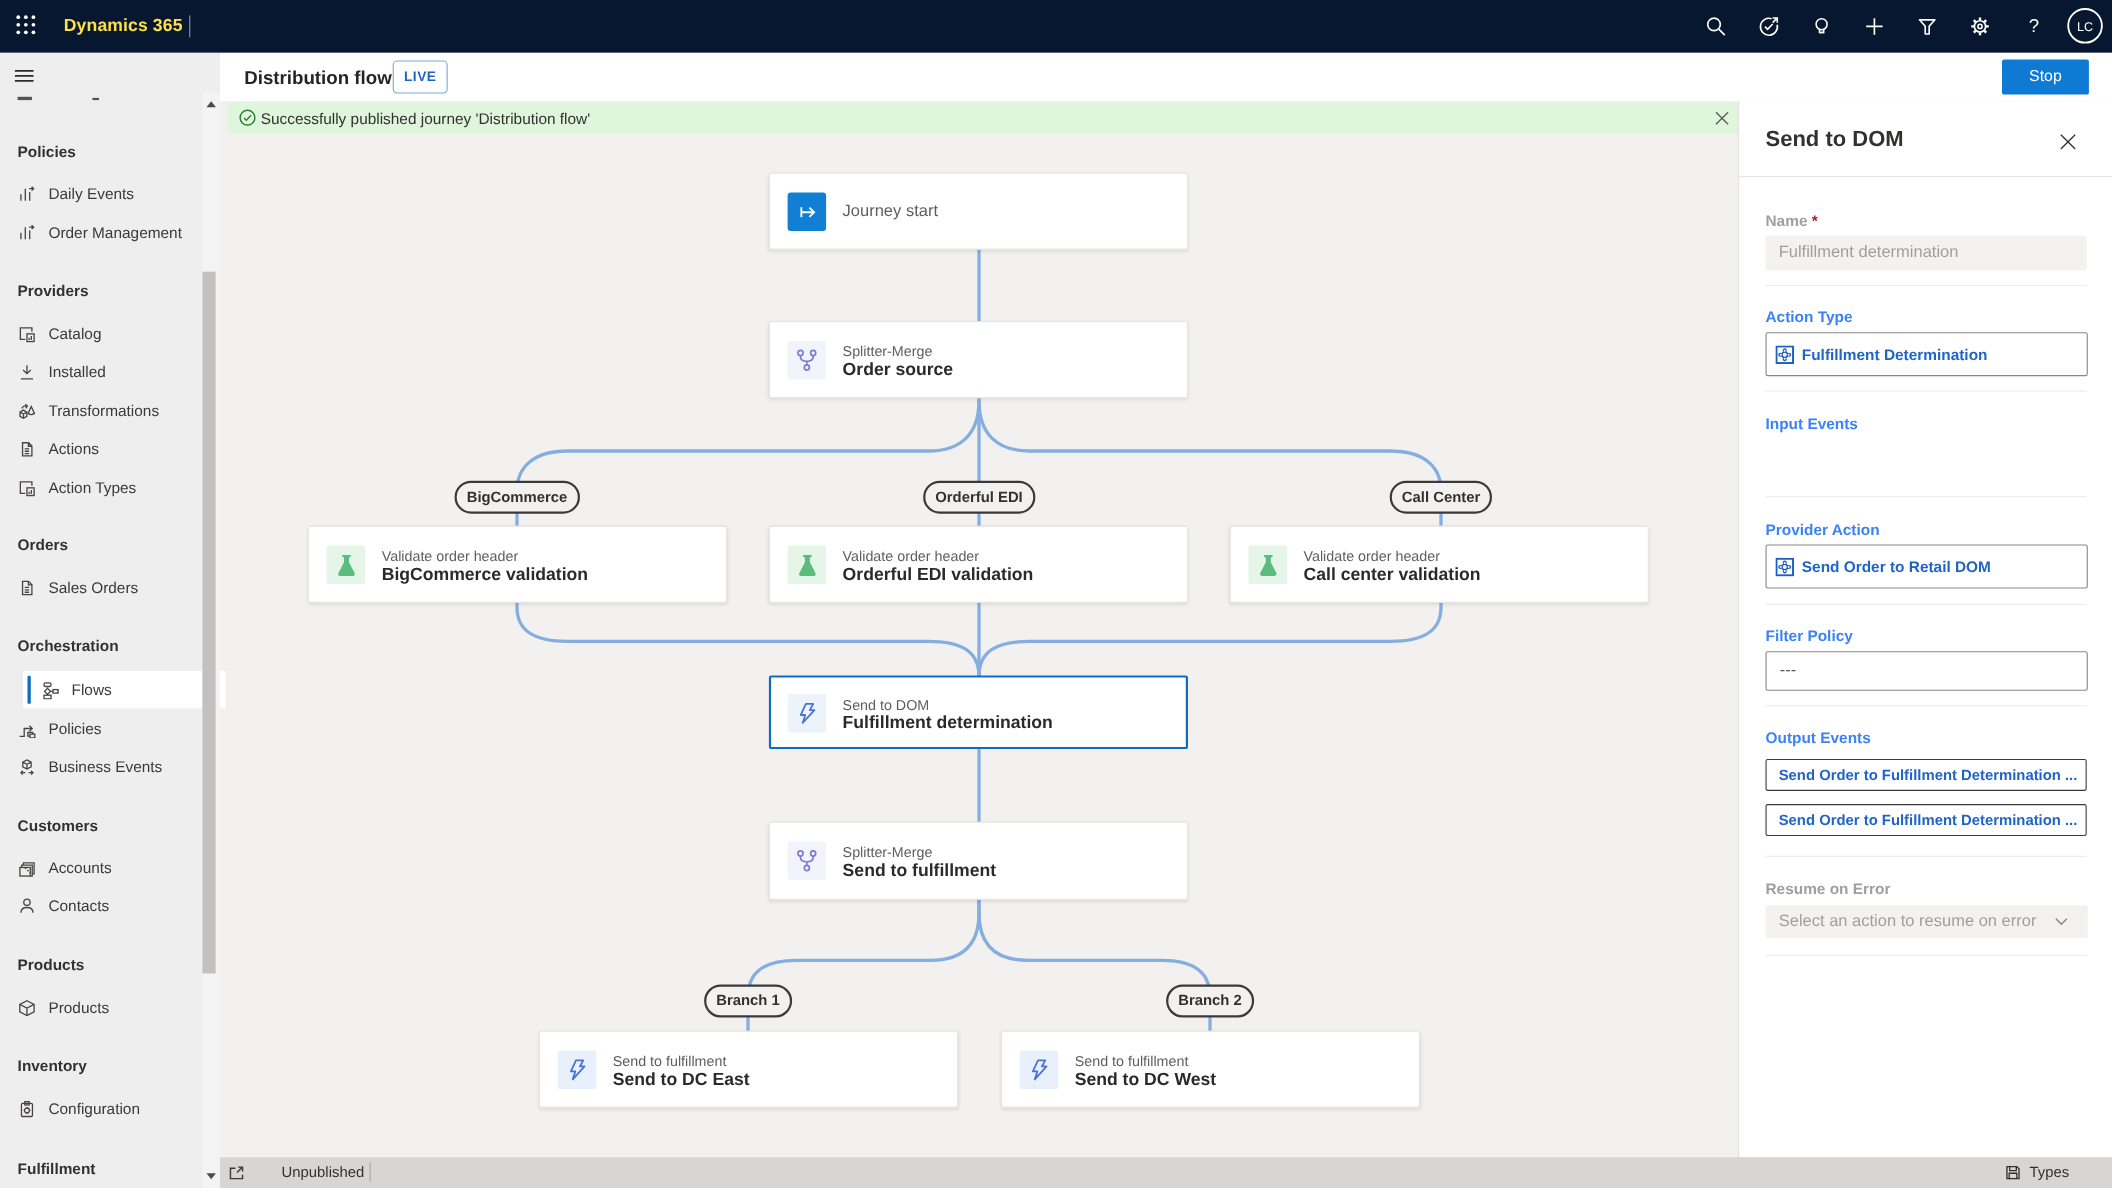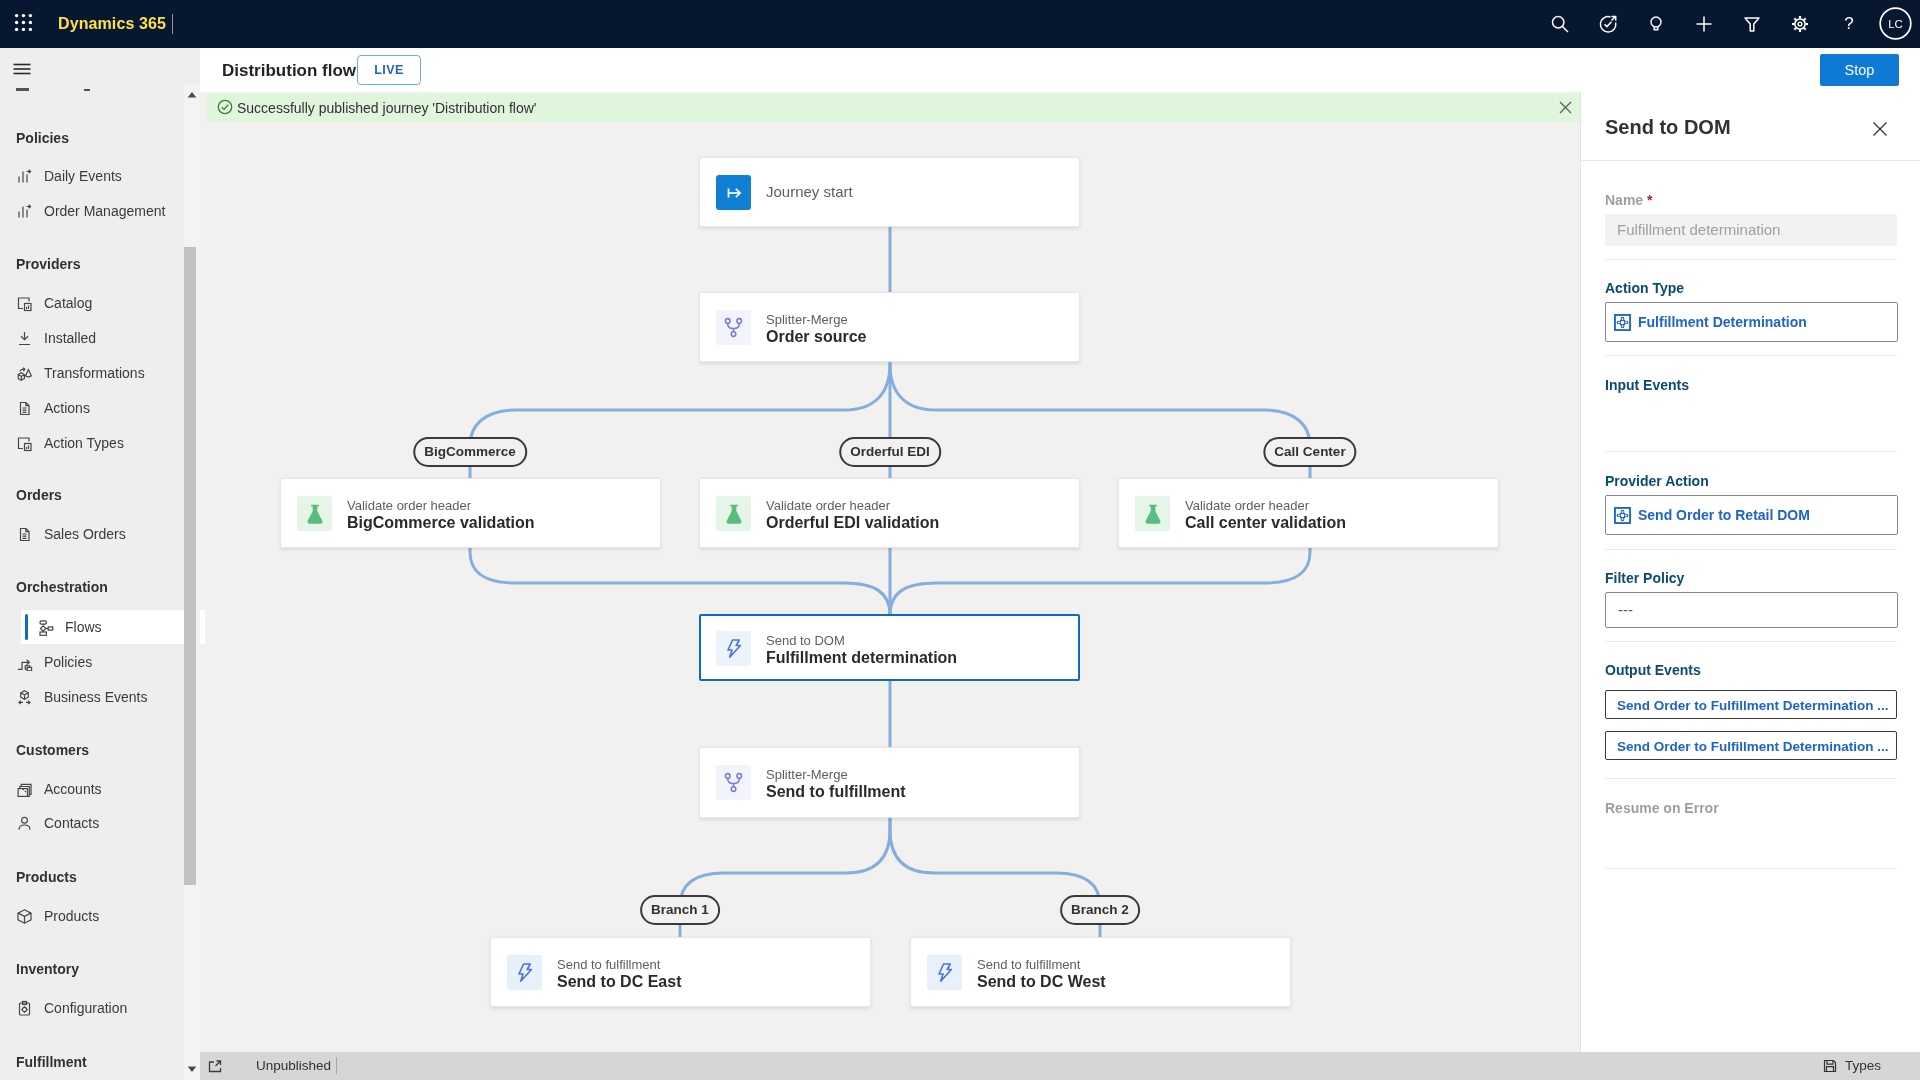--- a/index.html
+++ b/index.html
@@ -16,35 +16,35 @@
   #sidenav { position:absolute; left:0; top:48px; width:200px; height:1032px; background:#efeeee; }
   .navhead { position:absolute; left:16px; font-size:14px; font-weight:700; color:#323130; line-height:16px; }
   .navitem { position:absolute; left:0; width:184px; height:34px; }
   .navitem .lbl { position:absolute; left:44px; top:8px; font-size:14px; color:#3b3a39; line-height:18px; }
   .navitem svg { position:absolute; left:16px; top:9px; }
   .sel { background:#fff;margin-left:21px; }
   .selbar { position:absolute; left:4px; width:3px; height:26px; background:#0f6cbd; border-radius:2px; }
   
   #hstrip { position:absolute; left:200px; top:48px; width:1720px; height:44px; background:#fff; }
   #htitle { position:absolute; left:222px; top:61px; font-size:17px; font-weight:700; color:#252423; }
-  #live { position:absolute; left:357px; top:55px; width:64px; height:30px; border:1px solid #76a9dc; border-radius:4px; color:#2064c7; font-size:12.5px; font-weight:700; letter-spacing:.4px; text-align:center; line-height:28px; background:#fff; }
+  #live { position:absolute; left:357px; top:55px; width:50px; height:30px; border:1px solid #76a9dc; border-radius:4px; color:#2064c7; font-size:12.5px; font-weight:700; letter-spacing:.4px; text-align:center; line-height:28px; background:#fff; }
   #stopbtn { position:absolute; left:1820px; top:54px; width:79px; height:32px; background:#0e7ad4; border-radius:2px; color:#fff; font-size:14.5px; text-align:center; line-height:32px; }
   
   #banner { position:absolute; left:207px; top:93px; width:1373px; height:29px; background:#dff6dd; }
   #banner .msg { position:absolute; left:30px; top:7px; font-size:14px; color:#323130; }
   
   .card { position:absolute; width:381px; height:70px; background:#fff; border:1px solid #e8e6e4; border-radius:2px; box-shadow:0 1.6px 3.6px rgba(0,0,0,.09); }
   .ci { position:absolute; left:16px; top:17px; width:35px; height:35px; border-radius:2px; display:flex; align-items:center; justify-content:center; }
   .t1 { position:absolute; left:66px; top:18px; font-size:13px; line-height:17px; color:#605e5c; }
   .t2 { position:absolute; left:66px; top:34px; font-size:16px; line-height:20px; font-weight:700; color:#2b2a29; }
   .tc { position:absolute; left:66px; top:0; height:68px; line-height:68px; font-size:15px; color:#5f5e5d; }
   .pill { position:absolute; height:30px; transform:translate(-50%); border:2px solid #3b3a39; border-radius:15px; background:#f2f1f0; font-size:13.5px; font-weight:700; color:#323130; line-height:26px; padding:0 9px; white-space:nowrap; }
   
   #panel { position:absolute; left:1580px; top:92px; width:340px; height:960px; background:#fff; border-left:1px solid #e3e1df; }
-  .plabel { position:absolute; left:24px; font-size:14px; font-weight:700; color:#0c4a6e; }
+  .plabel { position:absolute; left:24px; font-size:14px; font-weight:700; color:#3b82f6; }
   .pdiv { position:absolute; left:24px; width:292px; height:1px; background:#edebe9; }
   .pbox { position:absolute; left:24px; width:293px; background:#fff; border:1px solid #8a8886; border-radius:2px; }
   .pboxd { position:absolute; left:24px; width:292px; background:#fff; border:1px solid #3b3a39; border-radius:2px; }
   .bluetx { color:#2064c7; font-weight:700; }
   
   #bottombar { position:absolute; left:200px; top:1052px; width:1720px; height:28px; background:#d7d6d5; }
 </style>
 </head>
 <body>
 
@@ -484,20 +484,25 @@
   <div class="plabel" style="top:478px">Filter Policy</div>
   <div class="pbox" style="top:500px;height:36px;line-height:34px;padding-left:12px;font-size:15px;color:#5a5958;">---</div>
   <div class="pdiv" style="top:549px"></div>
 
   <div class="plabel" style="top:570px">Output Events</div>
   <div class="pboxd" style="top:598px;height:29px;line-height:27px;padding-left:11px;white-space:nowrap;overflow:hidden;"><span class="bluetx" style="font-size:13.5px;">Send Order to Fulfillment Determination ...</span></div>
   <div class="pboxd" style="top:639px;height:29px;line-height:27px;padding-left:11px;white-space:nowrap;overflow:hidden;"><span class="bluetx" style="font-size:13.5px;">Send Order to Fulfillment Determination ...</span></div>
   <div class="pdiv" style="top:686px"></div>
 
   <div class="plabel" style="top:708px;color:#a19f9d">Resume on Error</div>
+  <div class="abs" style="left:24px;top:731px;width:293px;height:30px;background:#f3f2f1;border-radius:2px;font-size:15px;color:#a19f9d;line-height:30px;padding-left:12px;">Select an action to resume on error
+    <svg class="abs" style="left:263px;top:11px" width="12" height="8" viewBox="0 0 12 8">
+        <path d="M1 1.2 L6 6.2 L11 1.2" fill="none" stroke="#8a8886" stroke-width="1.4"></path>
+      </svg>
+  </div>
   <div class="pdiv" style="top:776px"></div>
 </div>
 
 <div id="bottombar">
   <svg class="abs" style="left:8px;top:8px" width="14" height="13" viewBox="0 0 14 13">
       <path d="M6 2 H1.5 V11.5 H12.5 V8" fill="none" stroke="#3b3a39" stroke-width="1.3"></path>
       <path d="M8.5 1 h4 v4 M12.3 1.2 L7.5 6" fill="none" stroke="#3b3a39" stroke-width="1.3"></path>
     </svg>
   <div class="abs" style="left:56px;top:6px;font-size:13.5px;color:#323130;">Unpublished</div>
   <div class="abs" style="left:136px;top:5px;width:1px;height:17px;background:#a8a7a6;"></div>

